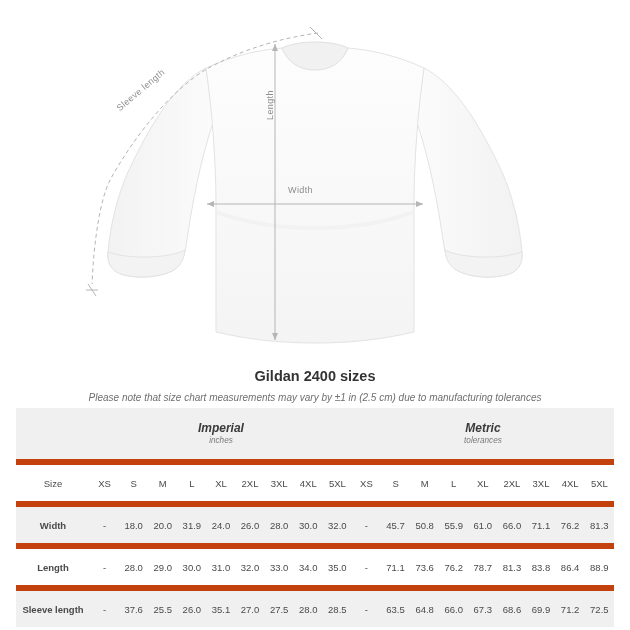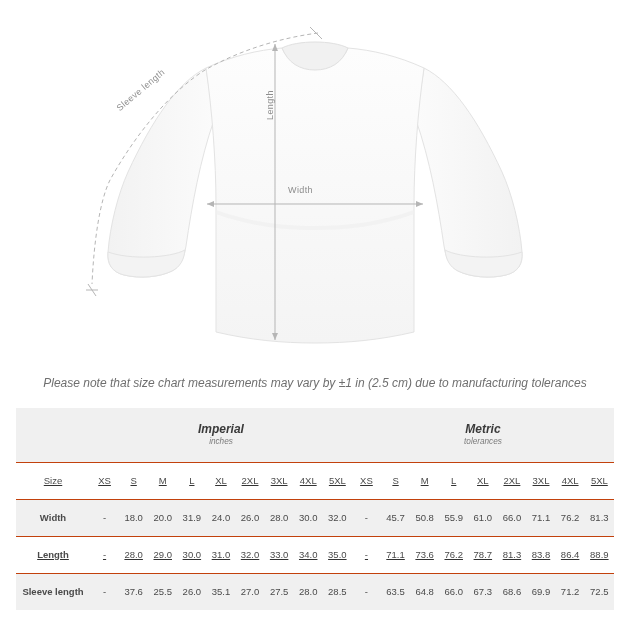--- a/index.html
+++ b/index.html
@@ -60,24 +60,24 @@
     text-align: center;
     margin-top: 8px;
   }
   .chart-title {
     font-size: 14.5px;
     font-weight: bold;
     color: #333333;
     margin: 0 0 7px 0;
   }
   .chart-note {
-    font-size: 12px;
+    font-size: 10px;
     font-style: italic;
     color: #6f6f6f;
-    margin: 16px;
+    margin: 8px;
   }
 
   
   .table-wrap {
     position: absolute;
     left: 16px;
     top: 408px;
     width: 598px;
   }
   table.size-table {
@@ -113,37 +113,36 @@
     font-style: italic;
     color: #7a7a7a;
     display: block;
     line-height: 12px;
   }
   .shade {
     background: #f0f0f0;
   }
   .white {
     background: #ffffff;
-    text-decoration: underline;
   }
   .rowlabel {
     font-size: 10px;
     color: #3f3f3f;
   }
   .rowlabel.bold {
     font-weight: bold;
   }
   .col-first {
     width: 74px;
   }
   .col-data {
     width: 29.1px;
   }
   .border-row td {
-    border-bottom: 1px solid #c2410c;
+    border-bottom: 6px solid #c2410c;
   }
 </style>
 </head>
 <body>
 
 <div class="page">
 
   <div class="illustration">
     <svg class="shirt-svg" width="630" height="360" viewBox="0 0 630 360">
       <defs>
@@ -199,20 +198,21 @@
       <line x1="86" y1="290" x2="98" y2="290" stroke="#b5b5b5" stroke-width="1"></line>
       <line x1="88" y1="284" x2="96" y2="296" stroke="#b5b5b5" stroke-width="1"></line>
     </svg>
 
     <div class="dim-label width-label">Width</div>
     <div class="dim-label length-label">Length</div>
     <div class="dim-label sleeve-label">Sleeve length</div>
   </div>
 
   <div class="title-block">
+    <h1 class="chart-title">Gildan 2400 sizes</h1>
     <p class="chart-note">Please note that size chart measurements may vary by ±1 in (2.5 cm) due to manufacturing tolerances</p>
   </div>
 
   <div class="table-wrap">
     <table class="size-table">
       <colgroup>
         <col class="col-first">
         <col class="col-data">
           <col class="col-data">
           <col class="col-data">

